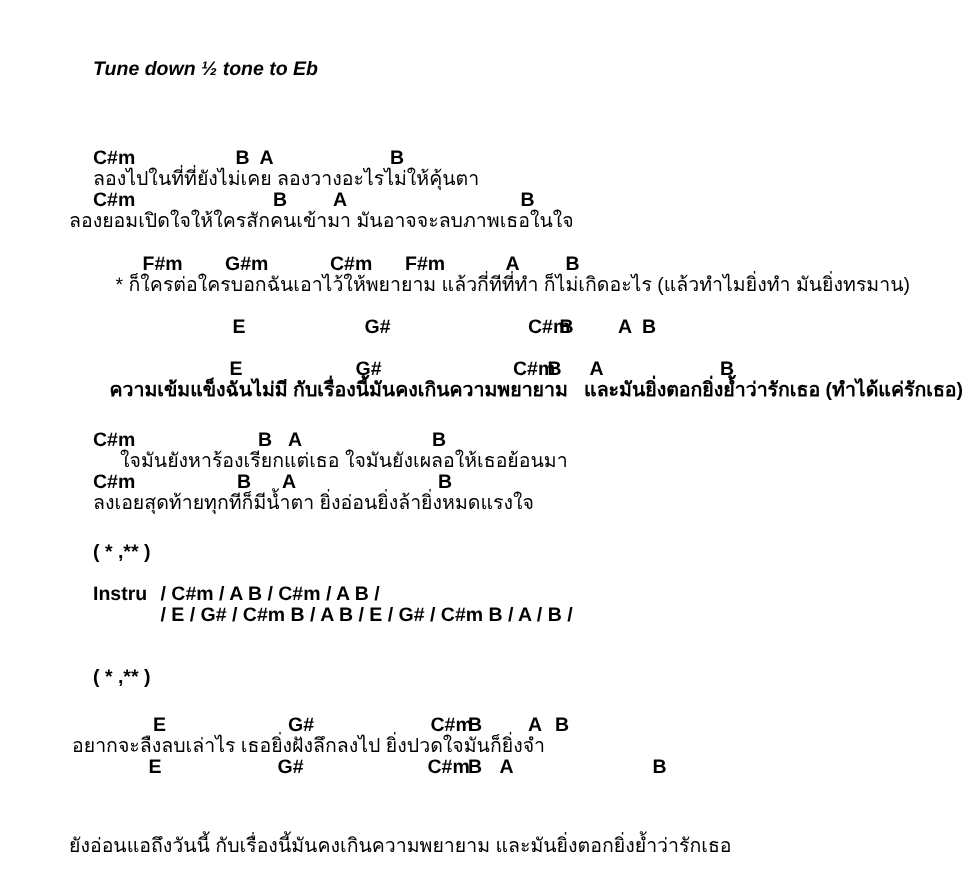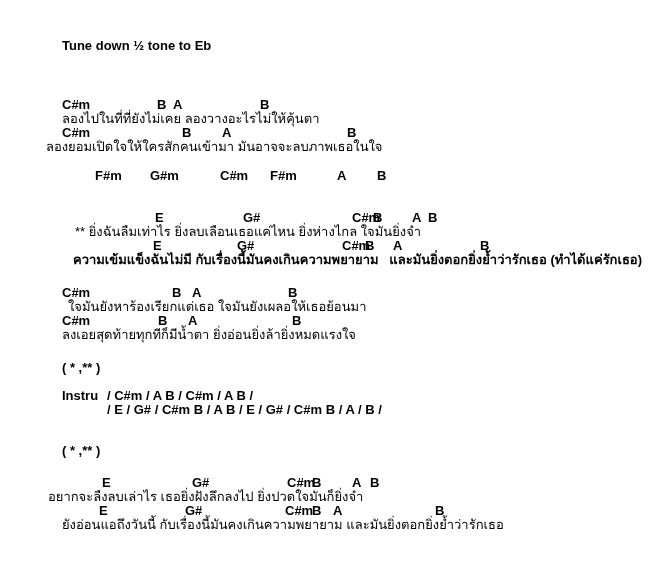--- a/index.html
+++ b/index.html
@@ -30,21 +30,21 @@
     white-space: pre;
   }
   .chord, .bold {
     font-weight: bold;
   }
 </style>
 </head>
 <body>
 
 <div class="sheet">
-    <div class="line" style="top: 38px;">
+    <div class="line" style="top: 38px; font-style: italic;">
       <span class="bold" style="left: 62px;">Tune down ½ tone to Eb</span>
     </div>
     <div class="line" style="top: 97px;">
       <span class="chord" style="left: 62px;">C#m</span>
       <span class="chord" style="left: 157px;">B</span>
       <span class="chord" style="left: 173px;">A</span>
       <span class="chord" style="left: 260px;">B</span>
     </div>
     <div class="line" style="top: 111px;">
       <span style="left: 62px;">ลองไปในที่ที่ยังไม่เคย ลองวางอะไรไม่ให้คุ้นตา</span>
@@ -59,50 +59,50 @@
       <span style="left: 46px;">ลองยอมเปิดใจให้ใครสักคนเข้ามา มันอาจจะลบภาพเธอในใจ</span>
     </div>
     <div class="line" style="top: 168px;">
       <span class="chord" style="left: 95px;">F#m</span>
       <span class="chord" style="left: 150px;">G#m</span>
       <span class="chord" style="left: 220px;">C#m</span>
       <span class="chord" style="left: 270px;">F#m</span>
       <span class="chord" style="left: 337px;">A</span>
       <span class="chord" style="left: 377px;">B</span>
     </div>
+    <div class="line" style="top: 182px;">
+      <span style="left: 77px;">* ก็ใครต่อใครบอกฉันเอาไว้ให้พยายาม แล้วกี่ทีที่ทำ ก็ไม่เกิดอะไร (แล้วทำไมยิ่งทำ มันยิ่งทรมาน)</span>
+    </div>
     <div class="line" style="top: 210px;">
       <span class="chord" style="left: 155px;">E</span>
       <span class="chord" style="left: 243px;">G#</span>
       <span class="chord" style="left: 352px;">C#m</span>
       <span class="chord" style="left: 373px;">B</span>
       <span class="chord" style="left: 412px;">A</span>
       <span class="chord" style="left: 428px;">B</span>
-    </div>
-    <div class="line" style="top: 224px;">
-      <span style="left: 75px;">** ยิ่งฉันลืมเท่าไร ยิ่งลบเลือนเธอแค่ไหน ยิ่งห่างไกล ใจมันยิ่งจำ</span>
     </div>
     <div class="line" style="top: 238px;">
       <span class="chord" style="left: 153px;">E</span>
       <span class="chord" style="left: 237px;">G#</span>
       <span class="chord" style="left: 342px;">C#m</span>
       <span class="chord" style="left: 365px;">B</span>
       <span class="chord" style="left: 393px;">A</span>
       <span class="chord" style="left: 480px;">B</span>
     </div>
     <div class="line" style="top: 252px;">
       <span style="left: 73px; font-weight: bold;">ความเข้มแข็งฉันไม่มี กับเรื่องนี้มันคงเกินความพยายาม   และมันยิ่งตอกยิ่งย้ำว่ารักเธอ (ทำได้แค่รักเธอ)</span>
     </div>
     <div class="line" style="top: 285px;">
       <span class="chord" style="left: 62px;">C#m</span>
       <span class="chord" style="left: 172px;">B</span>
       <span class="chord" style="left: 192px;">A</span>
       <span class="chord" style="left: 288px;">B</span>
     </div>
     <div class="line" style="top: 299px;">
-      <span style="left: 68px;">ใจมันยังหาร้องเรียกแต่เธอ ใจมันยังเผลอให้เธอย้อนมา</span>
+      <span style="left: 80px;">ใจมันยังหาร้องเรียกแต่เธอ ใจมันยังเผลอให้เธอย้อนมา</span>
     </div>
     <div class="line" style="top: 313px;">
       <span class="chord" style="left: 62px;">C#m</span>
       <span class="chord" style="left: 158px;">B</span>
       <span class="chord" style="left: 188px;">A</span>
       <span class="chord" style="left: 292px;">B</span>
     </div>
     <div class="line" style="top: 327px;">
       <span style="left: 62px;">ลงเอยสุดท้ายทุกทีก็มีน้ำตา ยิ่งอ่อนยิ่งล้ายิ่งหมดแรงใจ</span>
     </div>
@@ -132,15 +132,15 @@
     </div>
     <div class="line" style="top: 503px;">
       <span class="chord" style="left: 99px;">E</span>
       <span class="chord" style="left: 185px;">G#</span>
       <span class="chord" style="left: 285px;">C#m</span>
       <span class="chord" style="left: 312px;">B</span>
       <span class="chord" style="left: 333px;">A</span>
       <span class="chord" style="left: 435px;">B</span>
     </div>
     <div class="line" style="top: 517px;">
-      <span style="left: 62px;">ยังอ่อนแอถึงวันนี้ กับเรื่องนี้มันคงเกินความพยายาม และมันยิ่งตอกยิ่งย้ำว่ารักเธอ</span>
+      <span style="left: 46px; margin-top: 39px;">ยังอ่อนแอถึงวันนี้ กับเรื่องนี้มันคงเกินความพยายาม และมันยิ่งตอกยิ่งย้ำว่ารักเธอ</span>
     </div>
   </div>
 
 </body></html>

